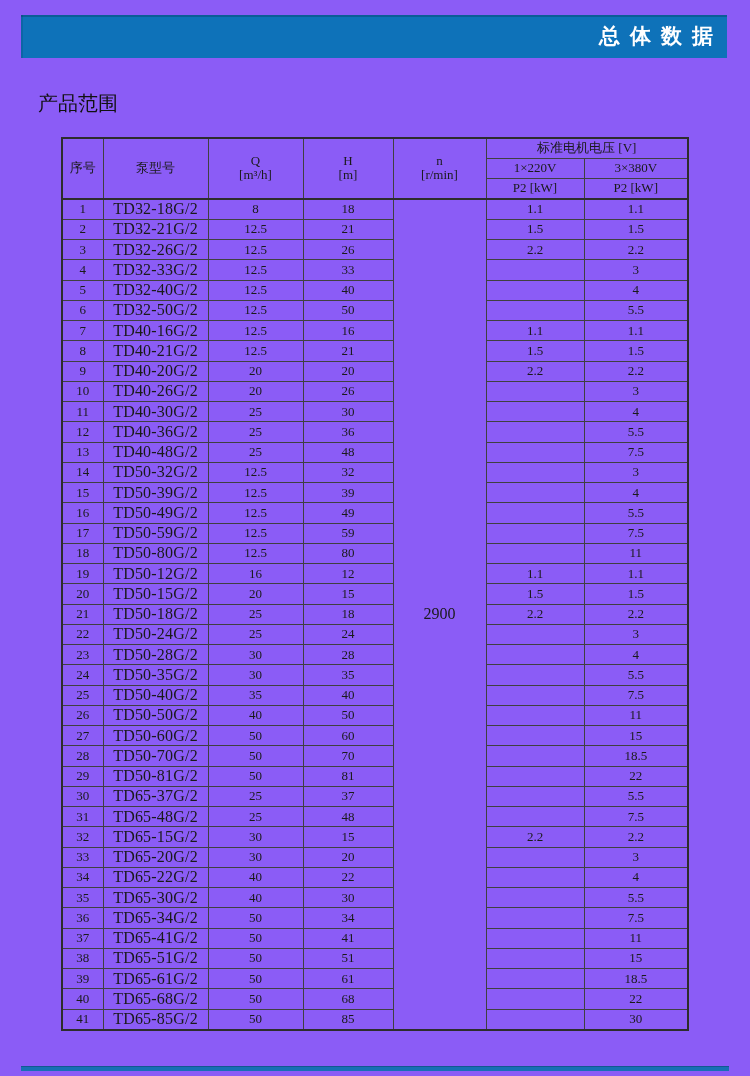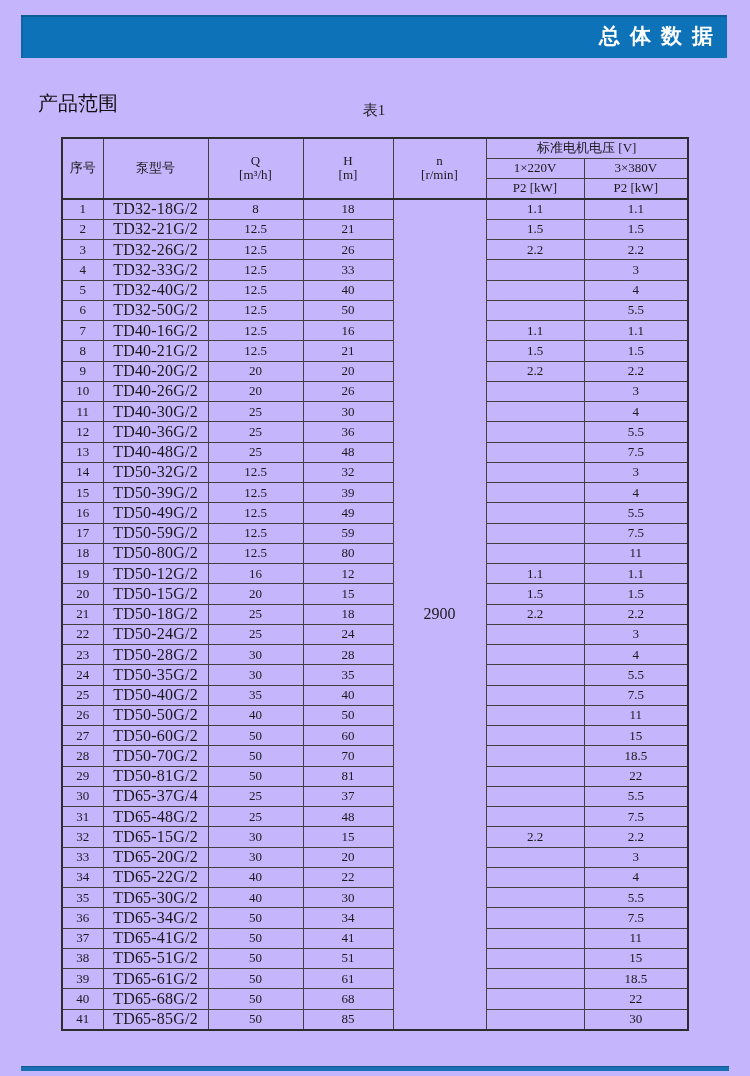--- a/index.html
+++ b/index.html
@@ -1,21 +1,21 @@
 <!DOCTYPE html>
 <html><head>
 <meta charset="utf-8">
 <style>
   html, body { margin: 0; padding: 0; background: #e8e8e8; }
   .page {
     position: relative;
     width: 750px;
     height: 1076px;
     margin: 0 auto;
-    background: #c4b5fd;
+    background: #8b5cf6;
     font-family: "Liberation Serif", serif;
     overflow: hidden;
   }
   .banner {
     position: absolute;
     left: 21px; top: 15px;
     width: 706px; height: 43px;
     background: #0e72b9;
     box-shadow: inset 0 2px 0 rgba(0,0,0,0.18), inset 2px 0 0 rgba(0,0,0,0.10);
     color: #ffffff;
@@ -82,21 +82,20 @@
 <body>
 
 <div class="page">
 
   <div class="banner">
     <span>总体数据</span>
   </div>
 
   <div class="section-title">产品范围</div>
 
-  <div class="table-caption">表1</div>
 
   <table class="spec">
     <colgroup>
       <col style="width:41px">
       <col style="width:105px">
       <col style="width:95px">
       <col style="width:90px">
       <col style="width:93px">
       <col style="width:98px">
       <col style="width:104px">
@@ -357,21 +356,21 @@
         <tr>
     <td>29</td>
     <td class="model-cell">TD50-81G/2</td>
     <td>50</td>
     <td>81</td>
     <td></td>
     <td>22</td>
   </tr>
         <tr>
     <td>30</td>
-    <td class="model-cell">TD65-37G/4</td>
+    <td class="model-cell">TD65-37G/2</td>
     <td>25</td>
     <td>37</td>
     <td></td>
     <td>5.5</td>
   </tr>
         <tr>
     <td>31</td>
     <td class="model-cell">TD65-48G/2</td>
     <td>25</td>
     <td>48</td>

